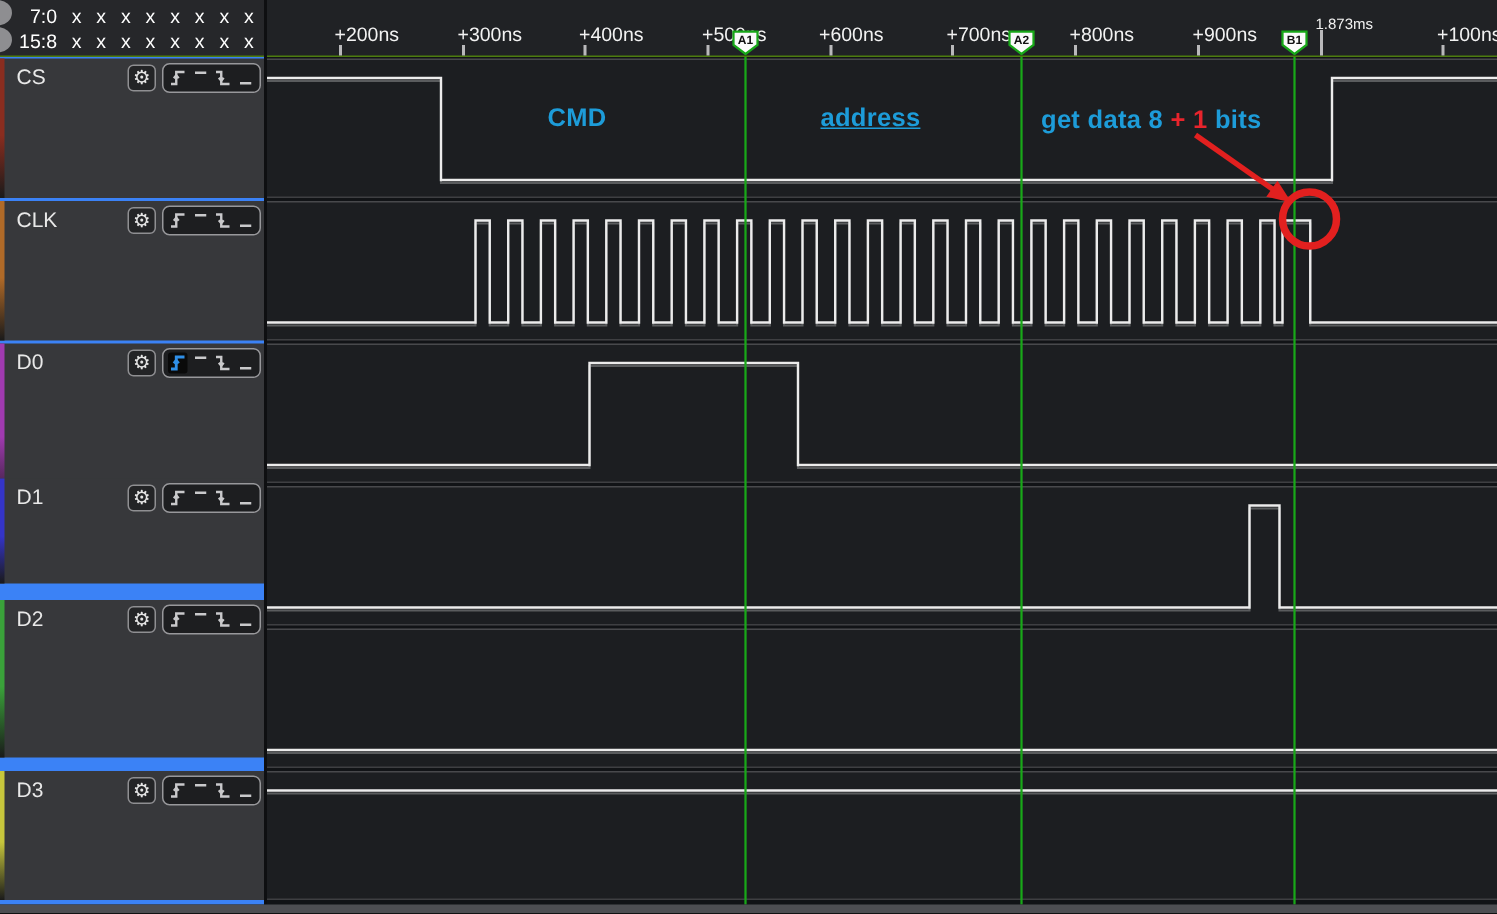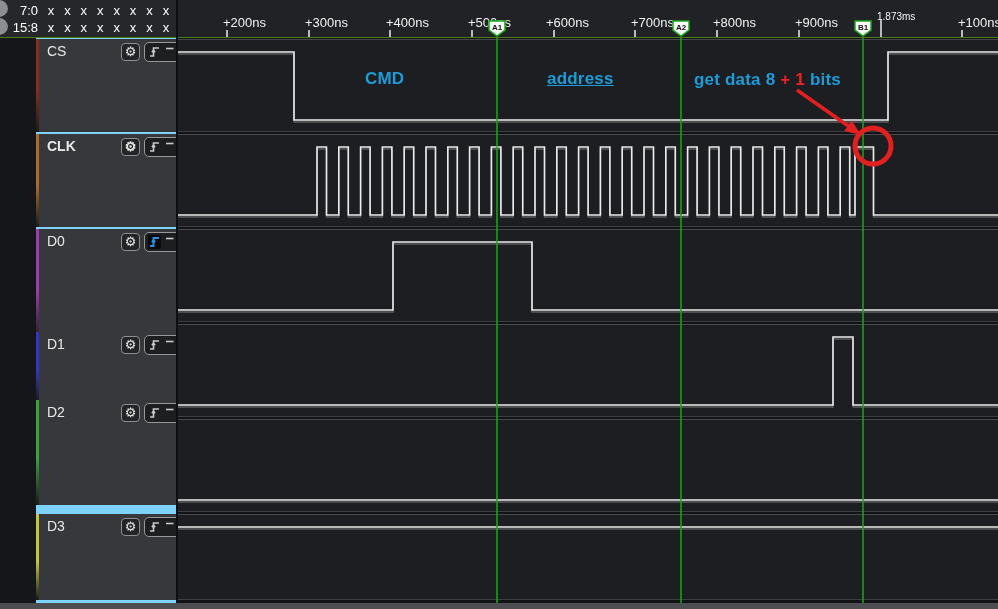--- a/index.html
+++ b/index.html
@@ -16,21 +16,21 @@
   .bit-row{position:absolute;left:0;width:176px;height:16px;display:flex;align-items:center;color:#fff;font-size:13px;}
   .bit-row .bit-label{width:38px;text-align:right;flex:none;}
   .bit-row .bit-cells{display:flex;flex:1;justify-content:space-between;padding:0 5px 0 8px;}
   .bit-cells span{width:10px;text-align:center;}
   #ruler{position:absolute;left:176px;top:0;width:822px;height:37px;background:#202225;overflow:visible;}
   .tick-label{position:absolute;top:15px;color:#f2f2f2;font-size:13px;white-space:nowrap;}
   .tick-label.major{top:11px;font-size:10px;}
   .tick-mark{position:absolute;width:2px;background:#b9b9bb;}
   .cursor-flag{position:absolute;top:20px;cursor:pointer;}
   
-  #label-panel{position:absolute;left:0;top:38px;width:176px;height:565px;background:#7dd3fc;margin-left:36px;}
+  #label-panel{position:absolute;left:0;top:38px;width:176px;height:565px;background:#3b82f6;}
   .label-row{position:absolute;left:0;width:176px;background:#37383b;box-sizing:border-box;}
   .chan-stripe{position:absolute;left:0;top:0;width:3px;height:100%;}
   .chan-name{position:absolute;left:11px;top:4px;color:#e8e8e8;font-size:14px;}
   .gear-btn{position:absolute;left:85px;top:4px;width:19px;height:18px;background:#232426;
     border:1px solid #8f8f92;border-radius:4px;box-sizing:border-box;color:#e4e4e4;
     font-size:13px;line-height:15px;text-align:center;cursor:pointer;}
   .trig-group{position:absolute;left:108px;top:3px;width:66px;height:20px;background:#1d1e20;
     border:1px solid #98989b;border-radius:5px;box-sizing:border-box;
     display:flex;align-items:center;justify-content:space-around;padding:0 2px;}
   .trig-icon{width:13px;height:14px;display:flex;align-items:center;justify-content:center;cursor:pointer;border-radius:2px;}
@@ -140,21 +140,21 @@
               <path d="M3.9,6.8 L5.5,8.8 L7.1,6.8" fill="none" stroke="#c9c9cb" stroke-width="1.6"></path>
             </svg>
           </div>
           <div class="trig-icon">
             <svg width="13" height="14" viewBox="0 0 13 14">
               <path d="M3,10.5 H10.5" fill="none" stroke="#c9c9cb" stroke-width="1.6"></path>
             </svg>
           </div>
         </div>
       </div>
-      <div class="label-row" style="top: 96px; height: 93px; font-weight: bold;">
+      <div class="label-row" style="top: 96px; height: 93px;">
         <div class="chan-stripe" style="background: linear-gradient(rgb(176, 106, 40) 0%, rgb(176, 106, 40) 55%, rgb(26, 26, 26) 100%);"></div>
         <div class="chan-name">CLK</div>
         <div class="gear-btn">⚙</div>
         <div class="trig-group">
           <div class="trig-icon">
             <svg width="13" height="14" viewBox="0 0 13 14">
               <path d="M2,11 H5.5 V3 H11" fill="none" stroke="#c9c9cb" stroke-width="1.6"></path>
               <path d="M3.9,7.2 L5.5,5.2 L7.1,7.2" fill="none" stroke="#c9c9cb" stroke-width="1.6"></path>
             </svg>
           </div>
@@ -198,21 +198,21 @@
               <path d="M3.9,6.8 L5.5,8.8 L7.1,6.8" fill="none" stroke="#c9c9cb" stroke-width="1.6"></path>
             </svg>
           </div>
           <div class="trig-icon">
             <svg width="13" height="14" viewBox="0 0 13 14">
               <path d="M3,10.5 H10.5" fill="none" stroke="#c9c9cb" stroke-width="1.6"></path>
             </svg>
           </div>
         </div>
       </div>
-      <div class="label-row" style="top: 294px; height: 70px;">
+      <div class="label-row" style="top: 281px; height: 70px;">
         <div class="chan-stripe" style="background: linear-gradient(rgb(52, 52, 200) 0%, rgb(52, 52, 200) 55%, rgb(26, 26, 26) 100%);"></div>
         <div class="chan-name">D1</div>
         <div class="gear-btn">⚙</div>
         <div class="trig-group">
           <div class="trig-icon">
             <svg width="13" height="14" viewBox="0 0 13 14">
               <path d="M2,11 H5.5 V3 H11" fill="none" stroke="#c9c9cb" stroke-width="1.6"></path>
               <path d="M3.9,7.2 L5.5,5.2 L7.1,7.2" fill="none" stroke="#c9c9cb" stroke-width="1.6"></path>
             </svg>
           </div>

